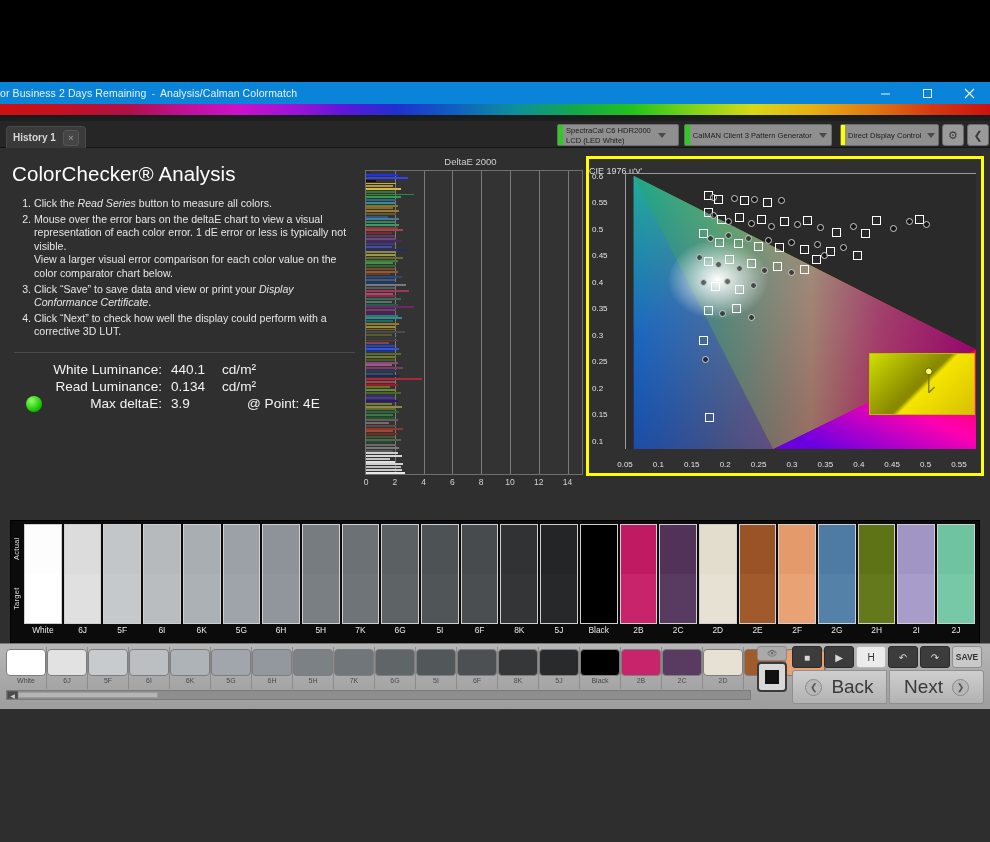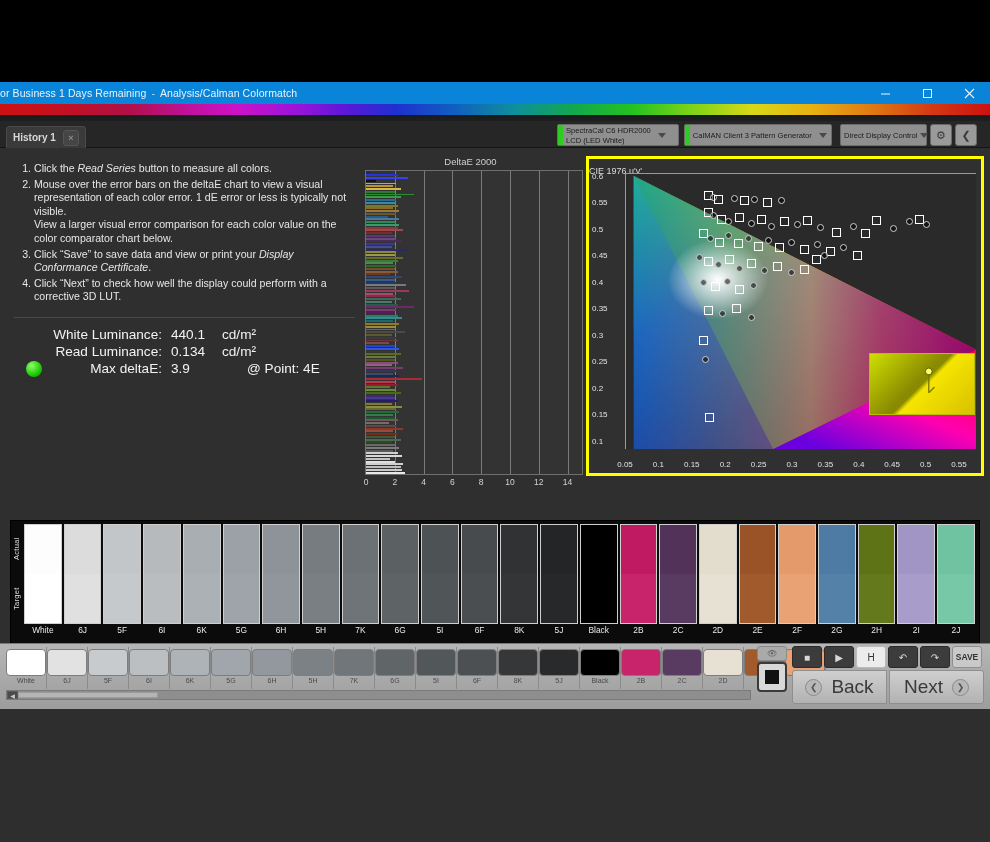--- a/index.html
+++ b/index.html
@@ -186,21 +186,21 @@
                 color:#ea1d24; letter-spacing:-3px; font-family:"DejaVu Sans", sans-serif; }
 </style>
 </head>
 <body>
 
 <div id="root">
 
   <div class="letterbox-top"></div>
 
   <div class="titlebar">
-    <span class="tb-text">or Business 1 Days Remaining</span>
+    <span class="tb-text">or Business 2 Days Remaining</span>
     <span class="tb-sep">-</span>
     <span class="tb-text">Analysis/Calman Colormatch</span>
     <span class="tb-spacer"></span>
     <div class="win-btn">
       <svg width="11" height="11" viewBox="0 0 11 11">
           <line x1="1" y1="6" x2="10" y2="6" stroke="#eaf4fc" stroke-width="1"></line>
         </svg>
     </div>
     <div class="win-btn">
       <svg width="11" height="11" viewBox="0 0 11 11">
@@ -245,37 +245,38 @@
           <div class="ctext">
             <span>CalMAN Client 3 Pattern Generator</span>
           </div>
           <div class="arrow">
               <i></i>
             </div>
         </div>
       </div>
 
       <div class="tb-group" style="left:840px;">
-        <div class="combo" style="width:87px;">
+        <div class="combo" style="width:99px;">
           <div class="bar" style="background:#ffff00"></div>
           <div class="ctext">
             <span>Direct Display Control</span>
           </div>
           <div class="arrow">
               <i></i>
             </div>
         </div>
         <div class="iconbtn">⚙</div>
         <div class="iconbtn">❮</div>
       </div>
     </div>
 
     <div class="content">
 
       <div class="infopanel">
+        <h1 class="cc-title">ColorChecker® Analysis</h1>
         <ol class="steps">
           <li>Click the <em>Read Series</em> button to measure all colors.</li>
           <li>Mouse over the error bars on the deltaE chart to view a visual representation of each color error. 1 dE error or less is typically not visible.<br>View a larger visual error comparison for each color value on the color comparator chart below.</li>
           <li>Click “Save” to save data and view or print your <em>Display Conformance Certificate</em>.</li>
           <li>Click “Next” to check how well the display could perform with a corrective 3D LUT.</li>
         </ol>
 
         <div class="divider"></div>
 
 

